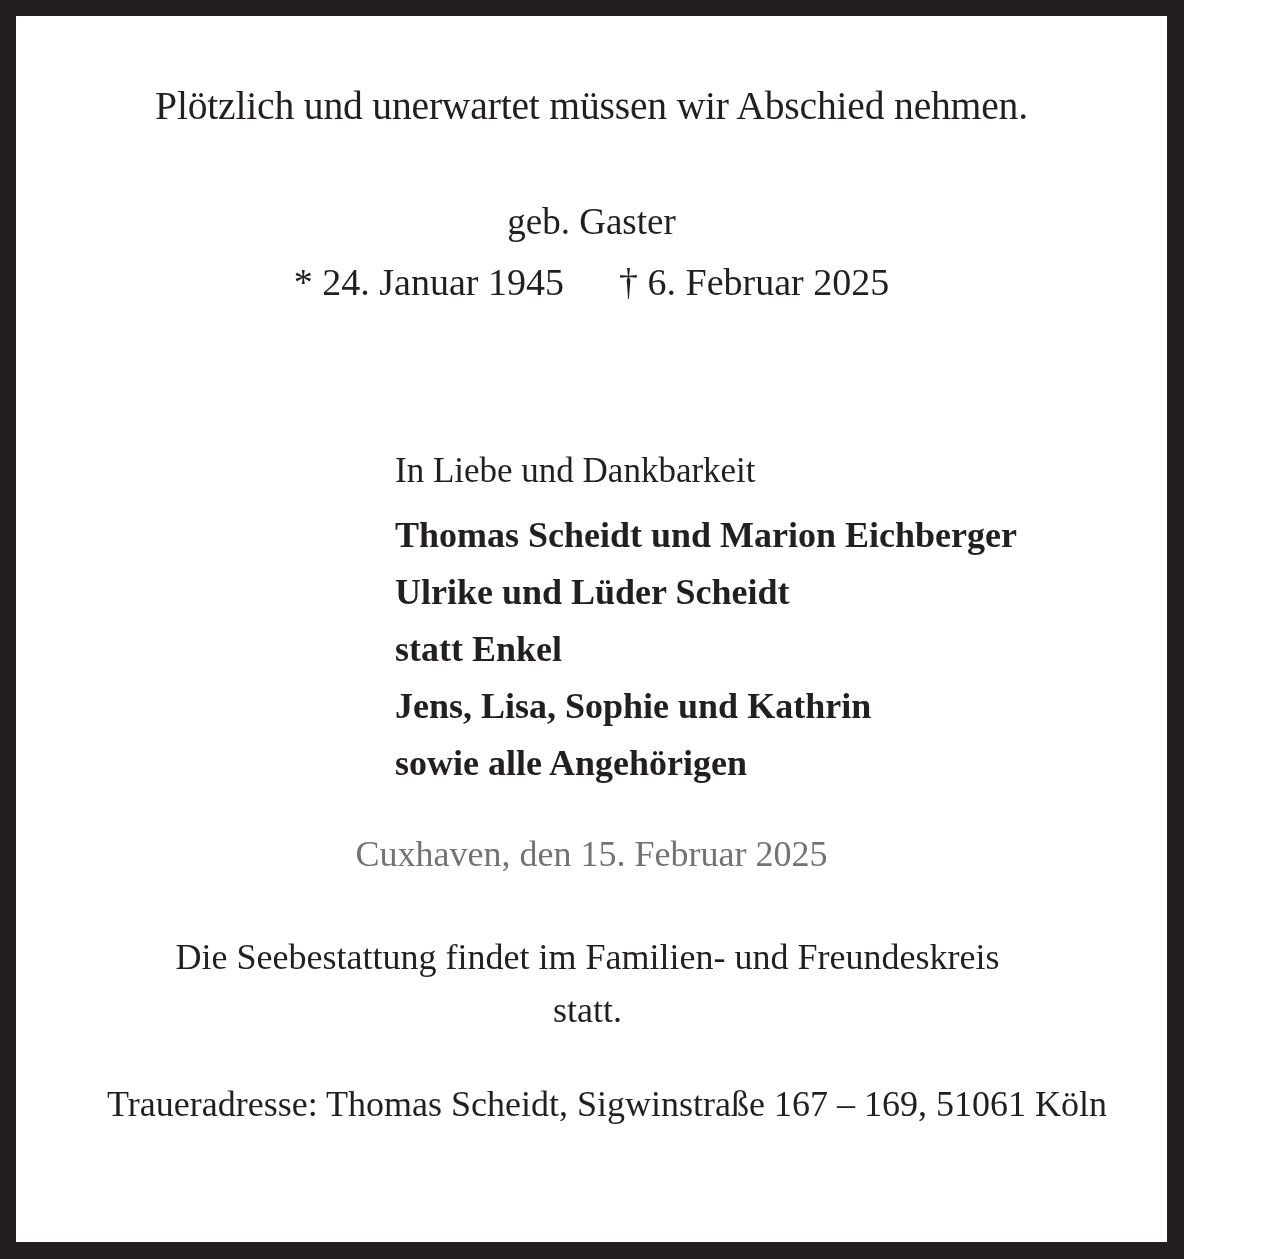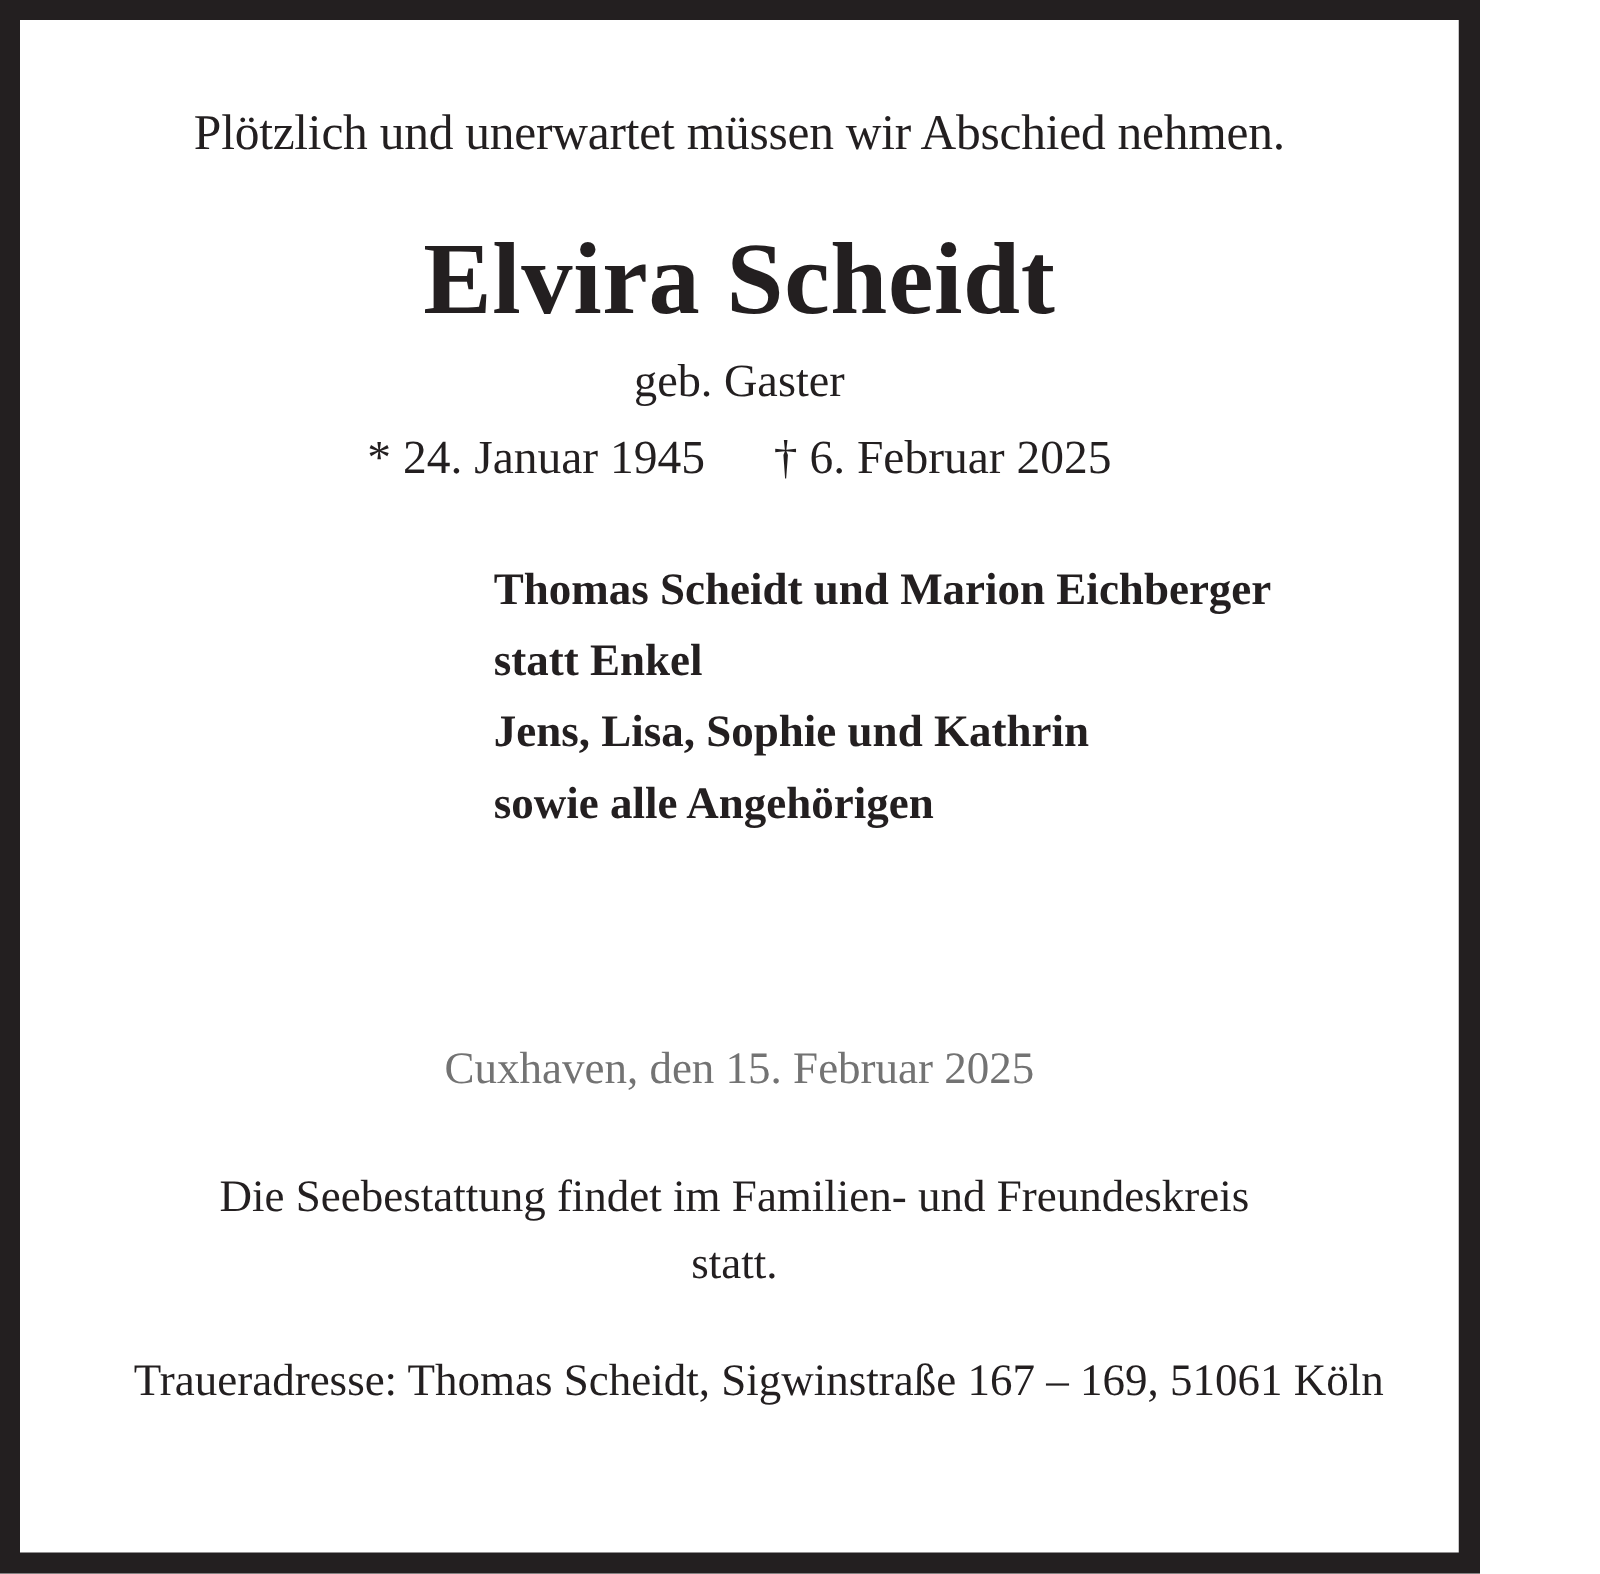--- a/index.html
+++ b/index.html
@@ -152,29 +152,30 @@
 </head>
 <body>
 
 <div class="obituary-frame">
   <div class="obituary-card">
     <div class="inner">
 
       <div class="intro-line">Plötzlich und unerwartet müssen wir Abschied nehmen.</div>
 
       <div class="name-block">
-        <h1 class="deceased-name">Elvira Scheidt</h1>
         <div class="maiden-name">geb. Gaster</div>
         <div class="dates-line">
           <span>* 24. Januar 1945</span><span class="date-gap"></span><span>† 6. Februar 2025</span>
         </div>
       </div>
 
       <div class="mourners-block">
+        <div class="mourners-intro">In Liebe und Dankbarkeit</div>
         <div class="mourner-line">Thomas Scheidt und Marion Eichberger</div>
+        <div class="mourner-line">Ulrike und Lüder Scheidt</div>
         <div class="mourner-line">statt Enkel</div>
         <div class="mourner-line">Jens, Lisa, Sophie und Kathrin</div>
         <div class="mourner-line">sowie alle Angehörigen</div>
       </div>
 
       <div class="place-date">Cuxhaven, den 15. Februar 2025</div>
 
       <div class="ceremony-note">Die Seebestattung findet im Familien- und Freundeskreis statt.</div>
 
       <div class="contact-address">Traueradresse: Thomas Scheidt, Sigwinstraße 167 – 169, 51061 Köln</div>

